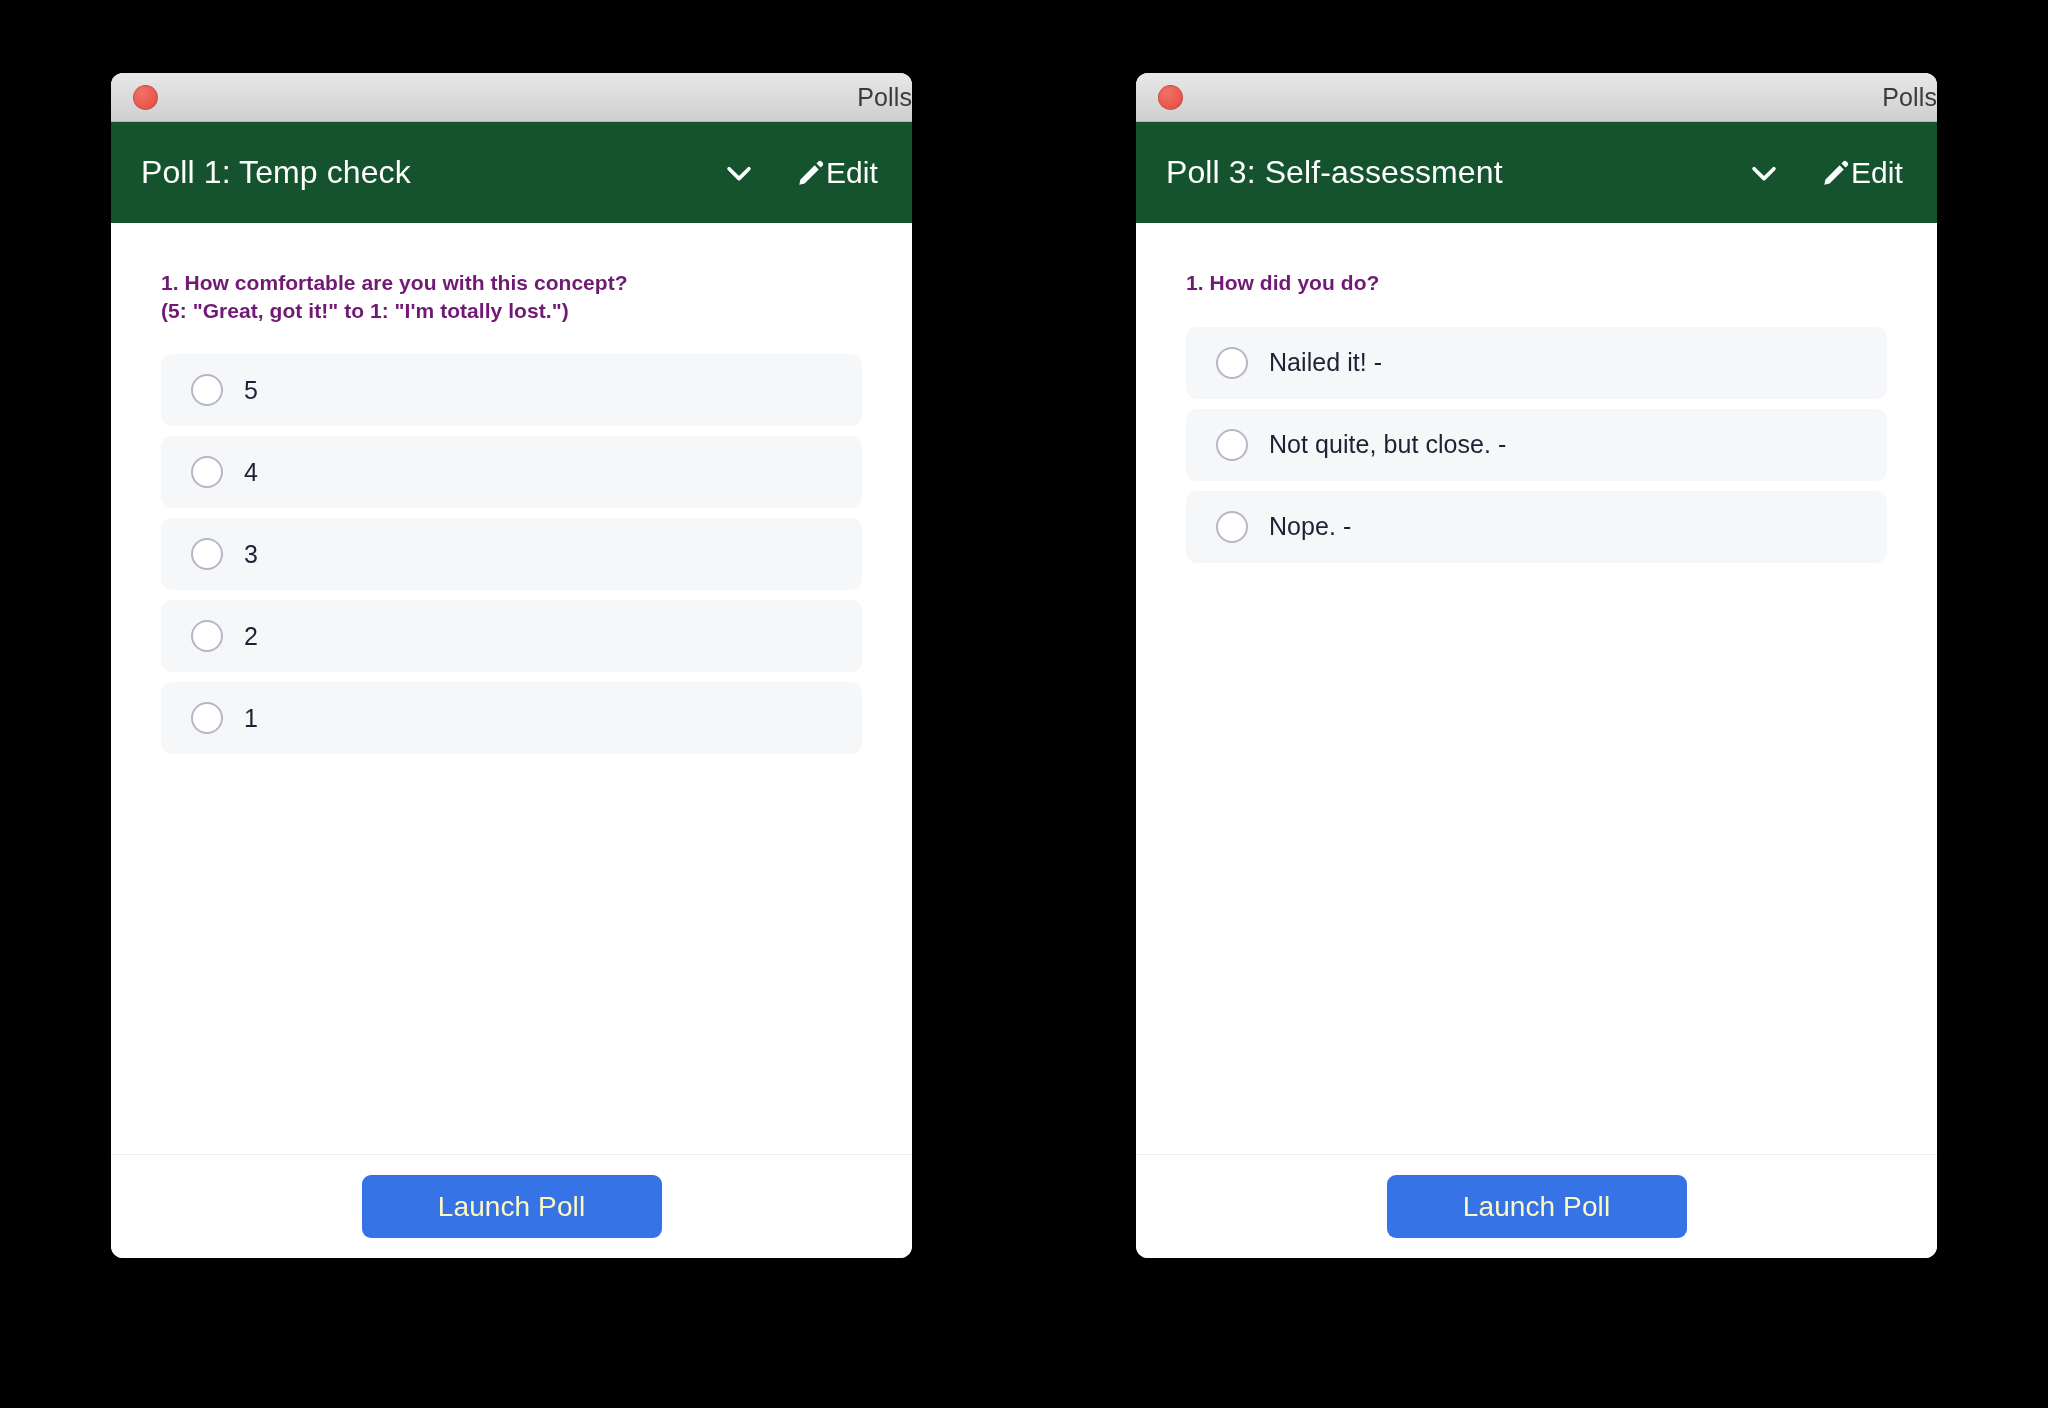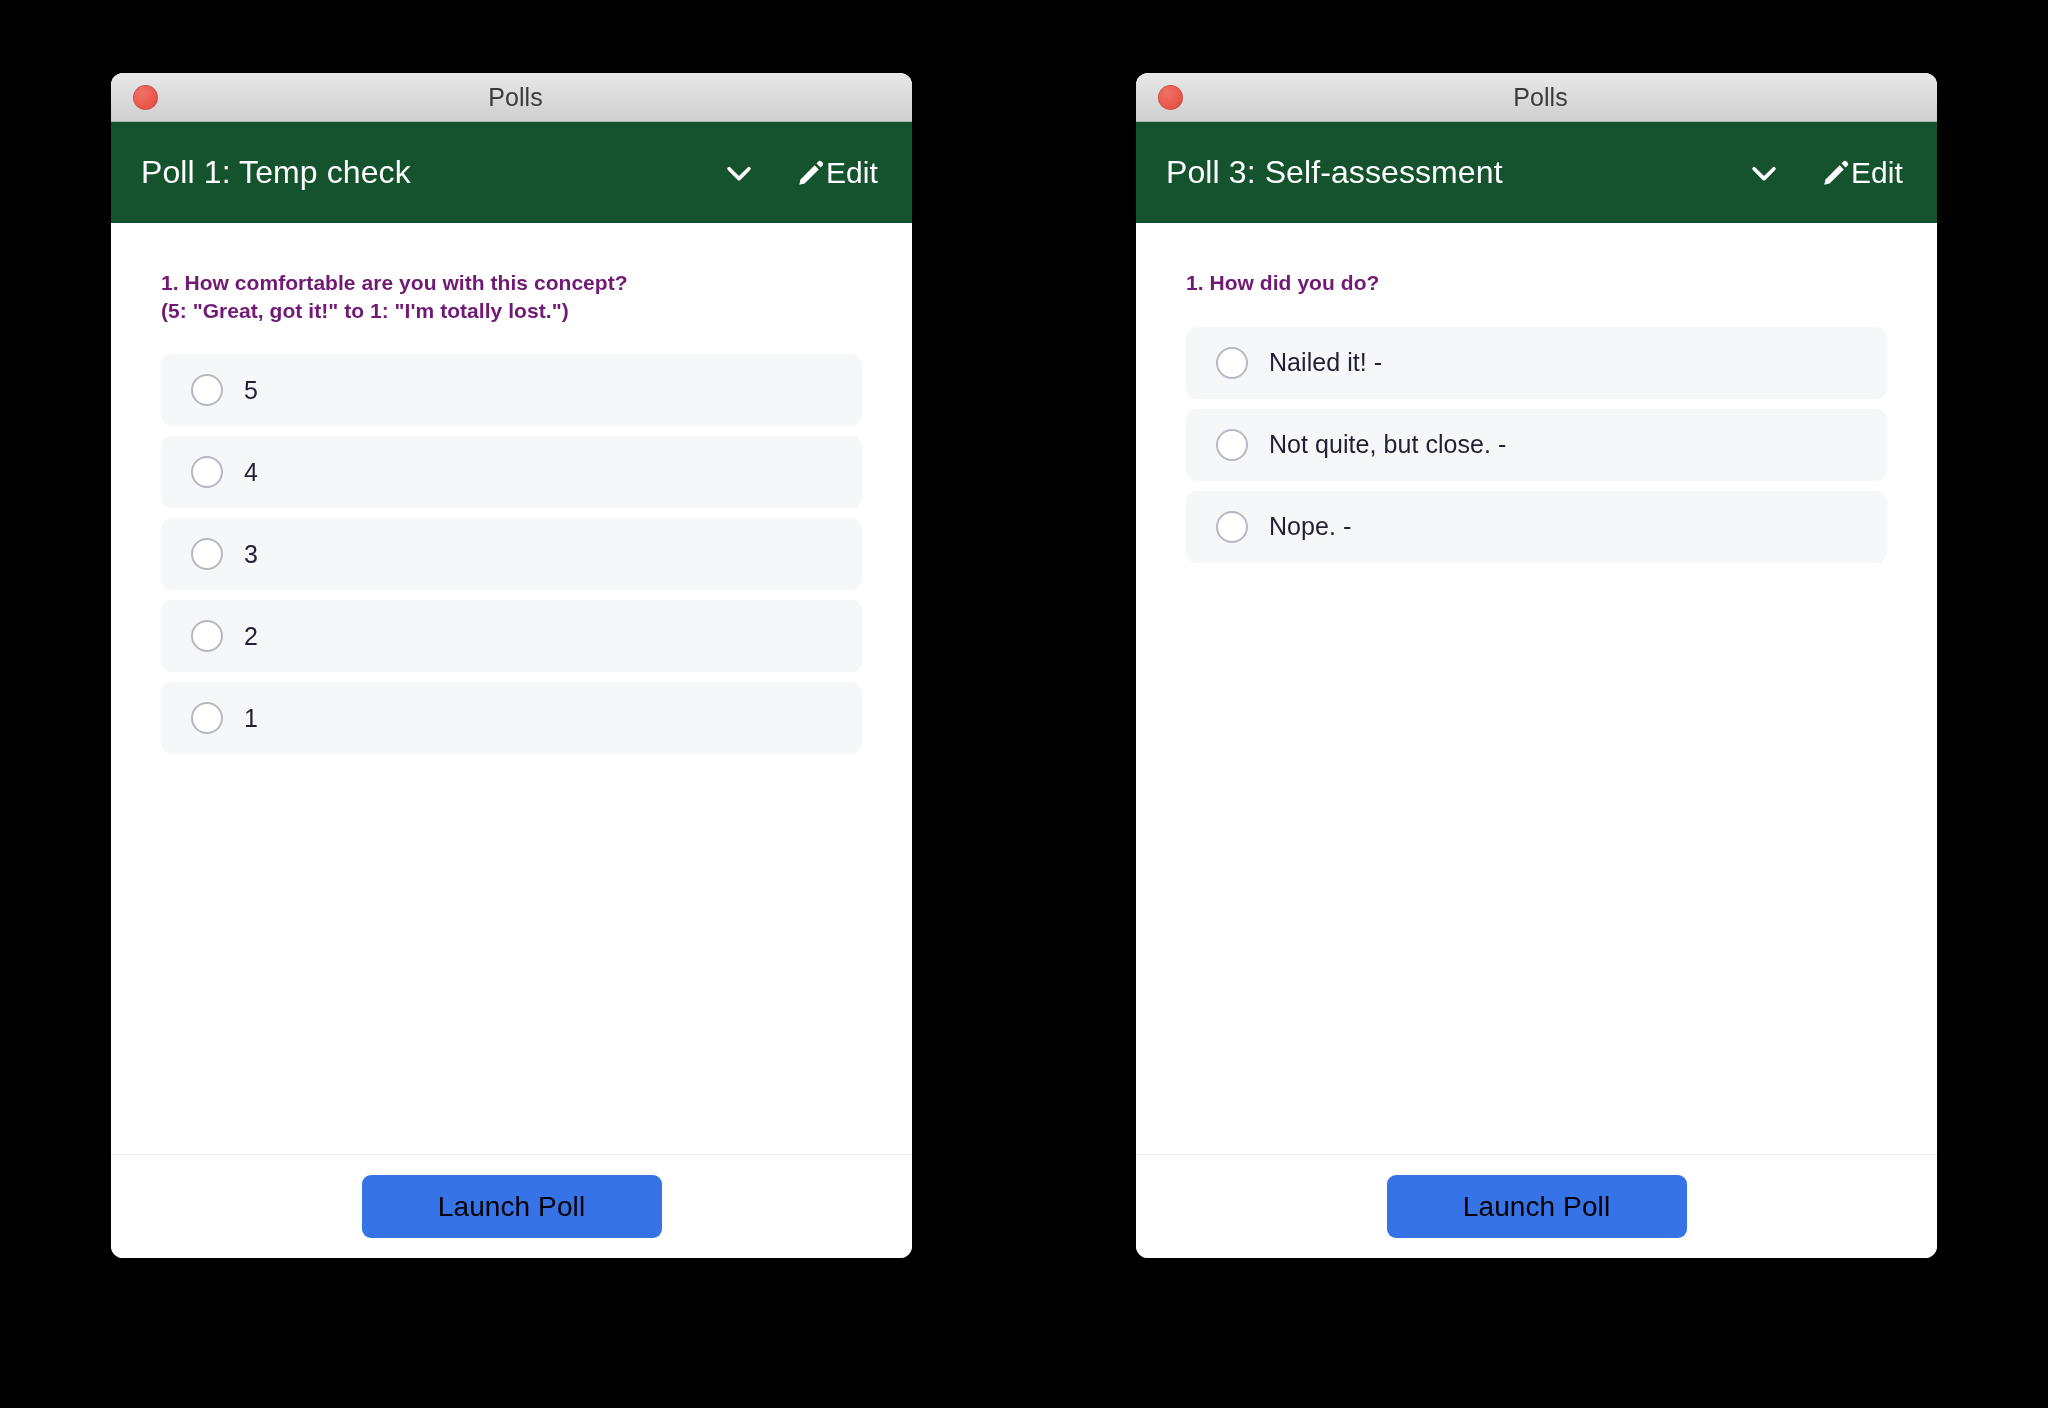--- a/index.html
+++ b/index.html
@@ -50,21 +50,21 @@
     height: 23px;
     border-radius: 50%;
     margin-left: 22px;
     background: radial-gradient(circle at 35% 30%, #f07167 0%, #eb5b4f 55%, #d9493f 100%);
     border: 0.5px solid rgba(0,0,0,0.12);
     flex: 0 0 auto;
   }
   .titlebar-title {
     position: absolute;
     left: 8px; right: 0;
-    text-align: center;
+    text-align: right;
     font-size: 25px;
     color: #3b3b3b;
     letter-spacing: 0.1px;
     pointer-events: none;
   }
 
   
   .app-header {
     flex: 0 0 auto;
     background: #14532d;
@@ -160,21 +160,21 @@
     border-top: 1px solid #ececf0;
     background: #ffffff;
     height: 104px;
     display: flex;
     align-items: center;
     justify-content: center;
     box-sizing: border-box;
   }
   .launch-btn {
     background: #3573e6;
-    color: #000000;
+    color: #fef9c3;
     font-size: 28px;
     border: none;
     border-radius: 9px;
     padding: 0 61px;
     height: 63px;
     min-width: 300px;
     font-family: "Liberation Sans", sans-serif;
     letter-spacing: 0.1px;
     cursor: pointer;
   }

